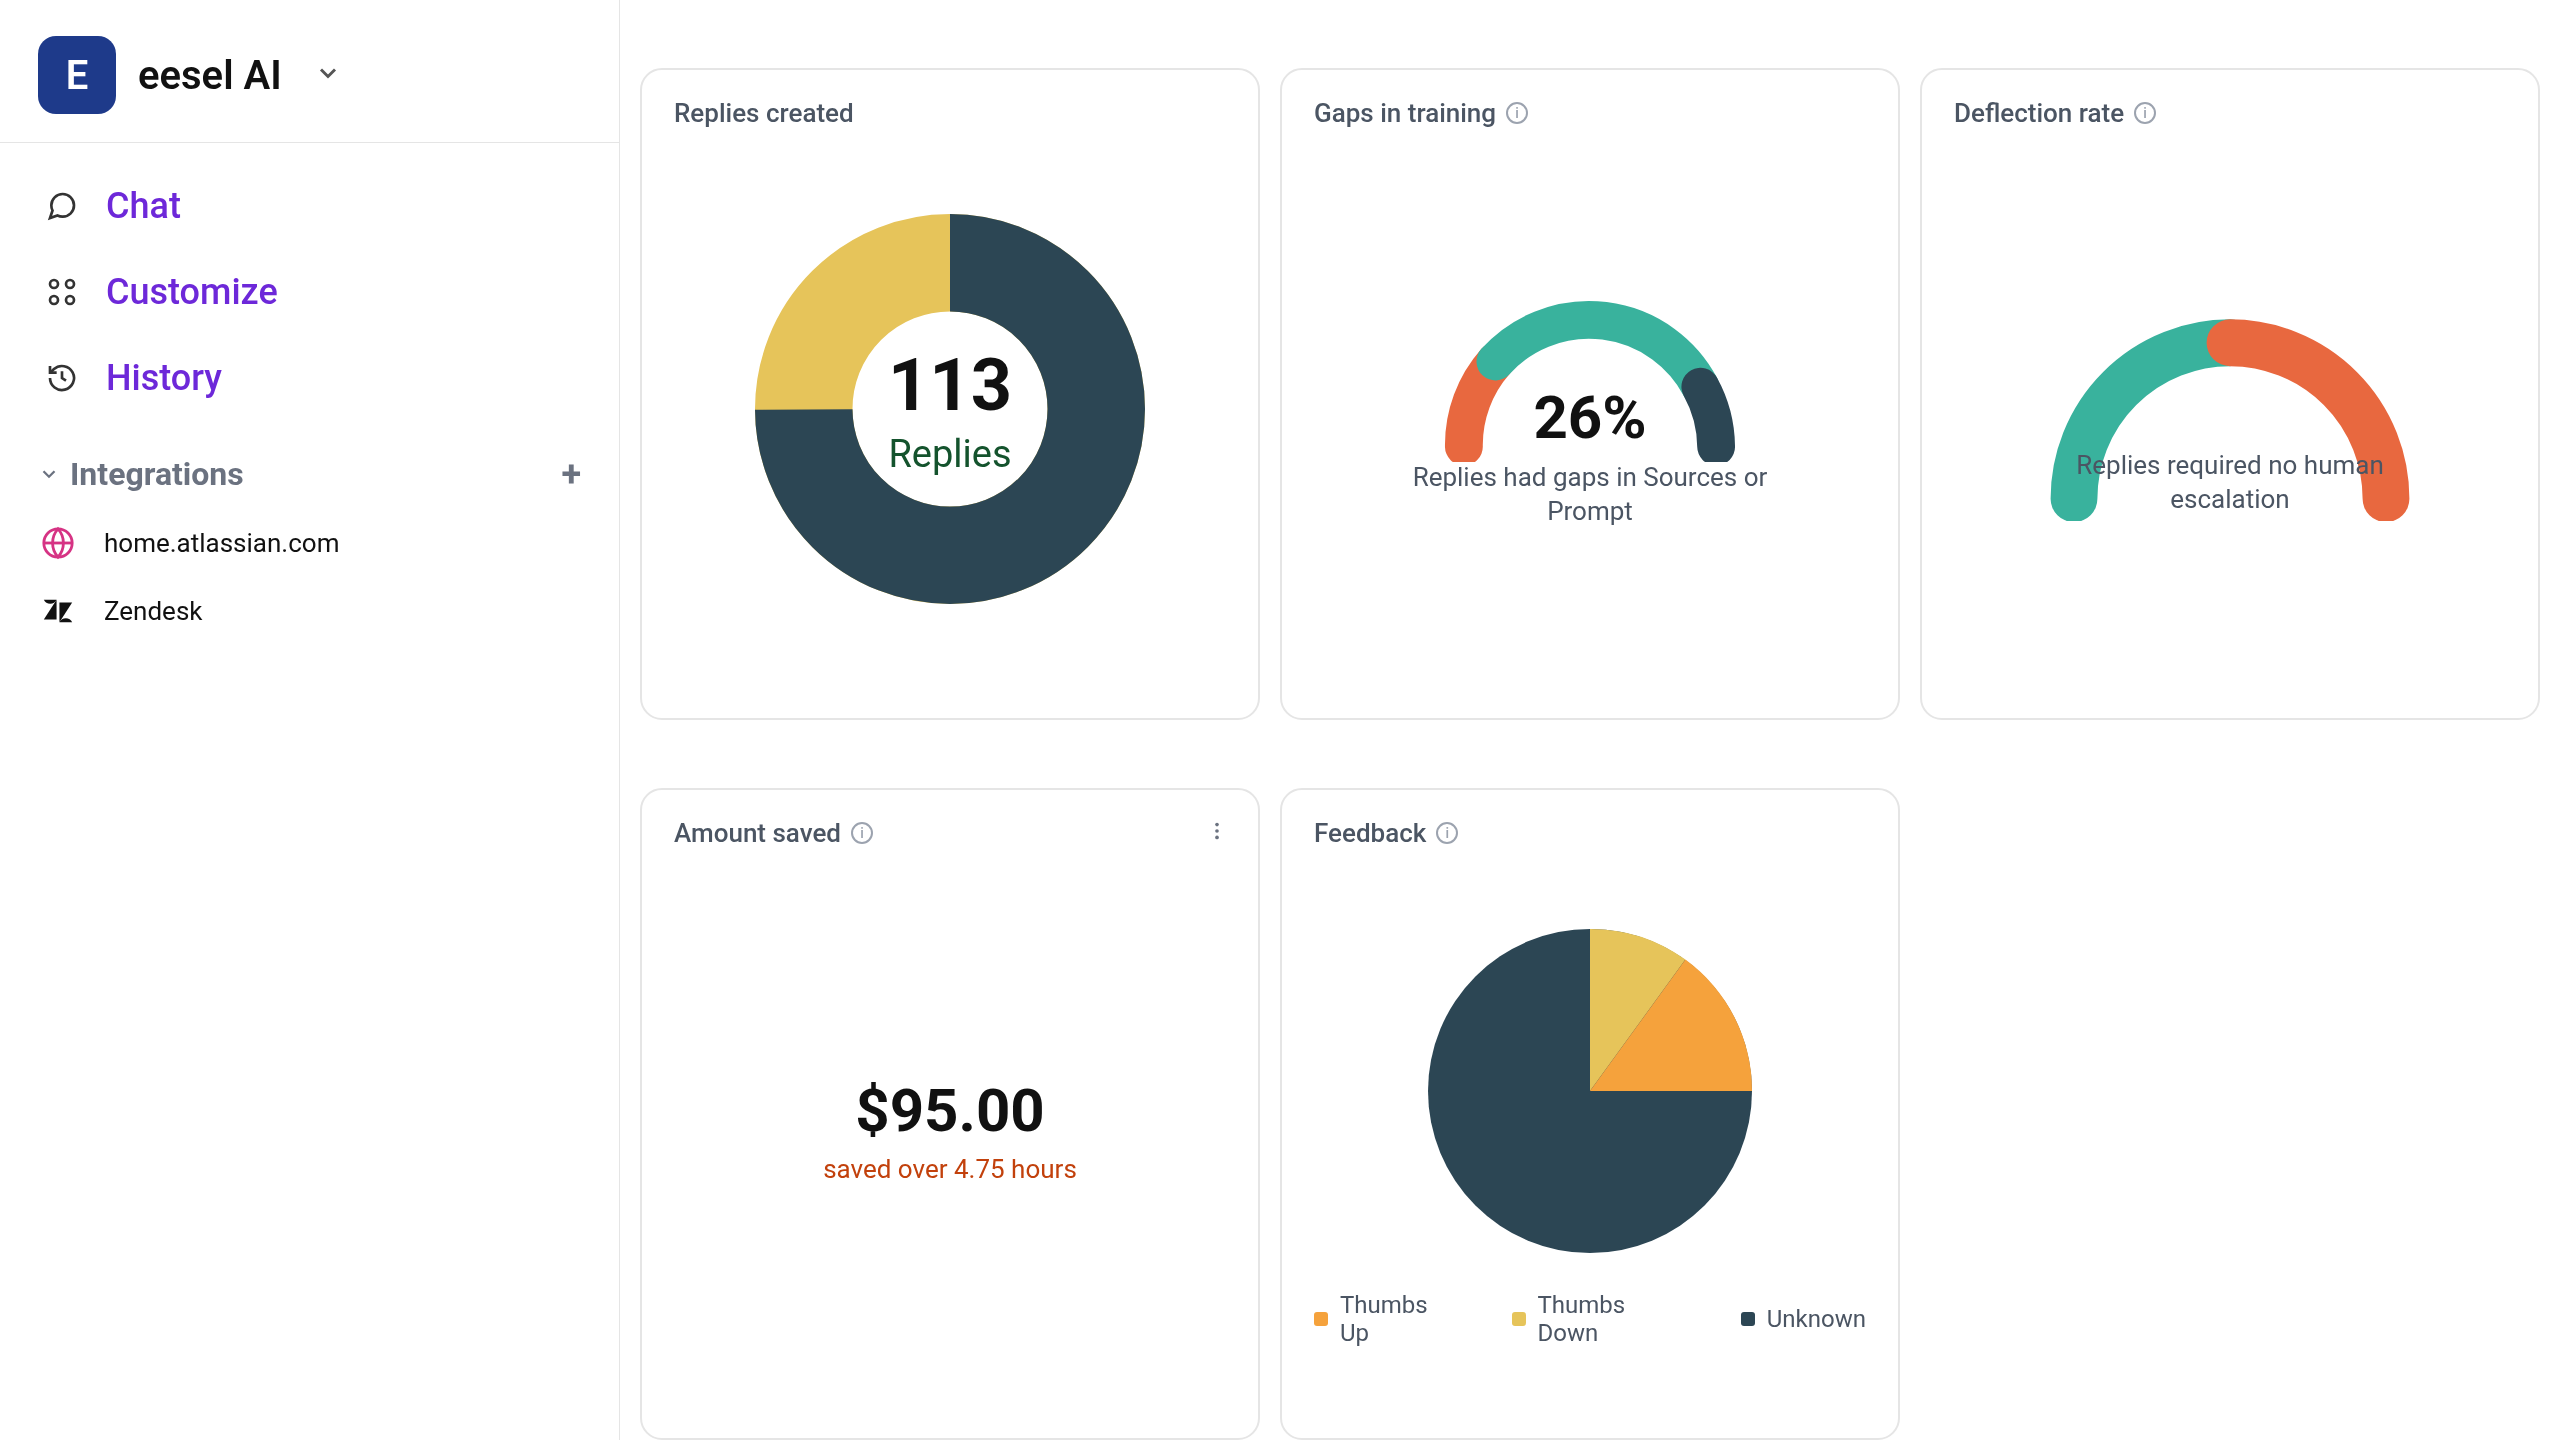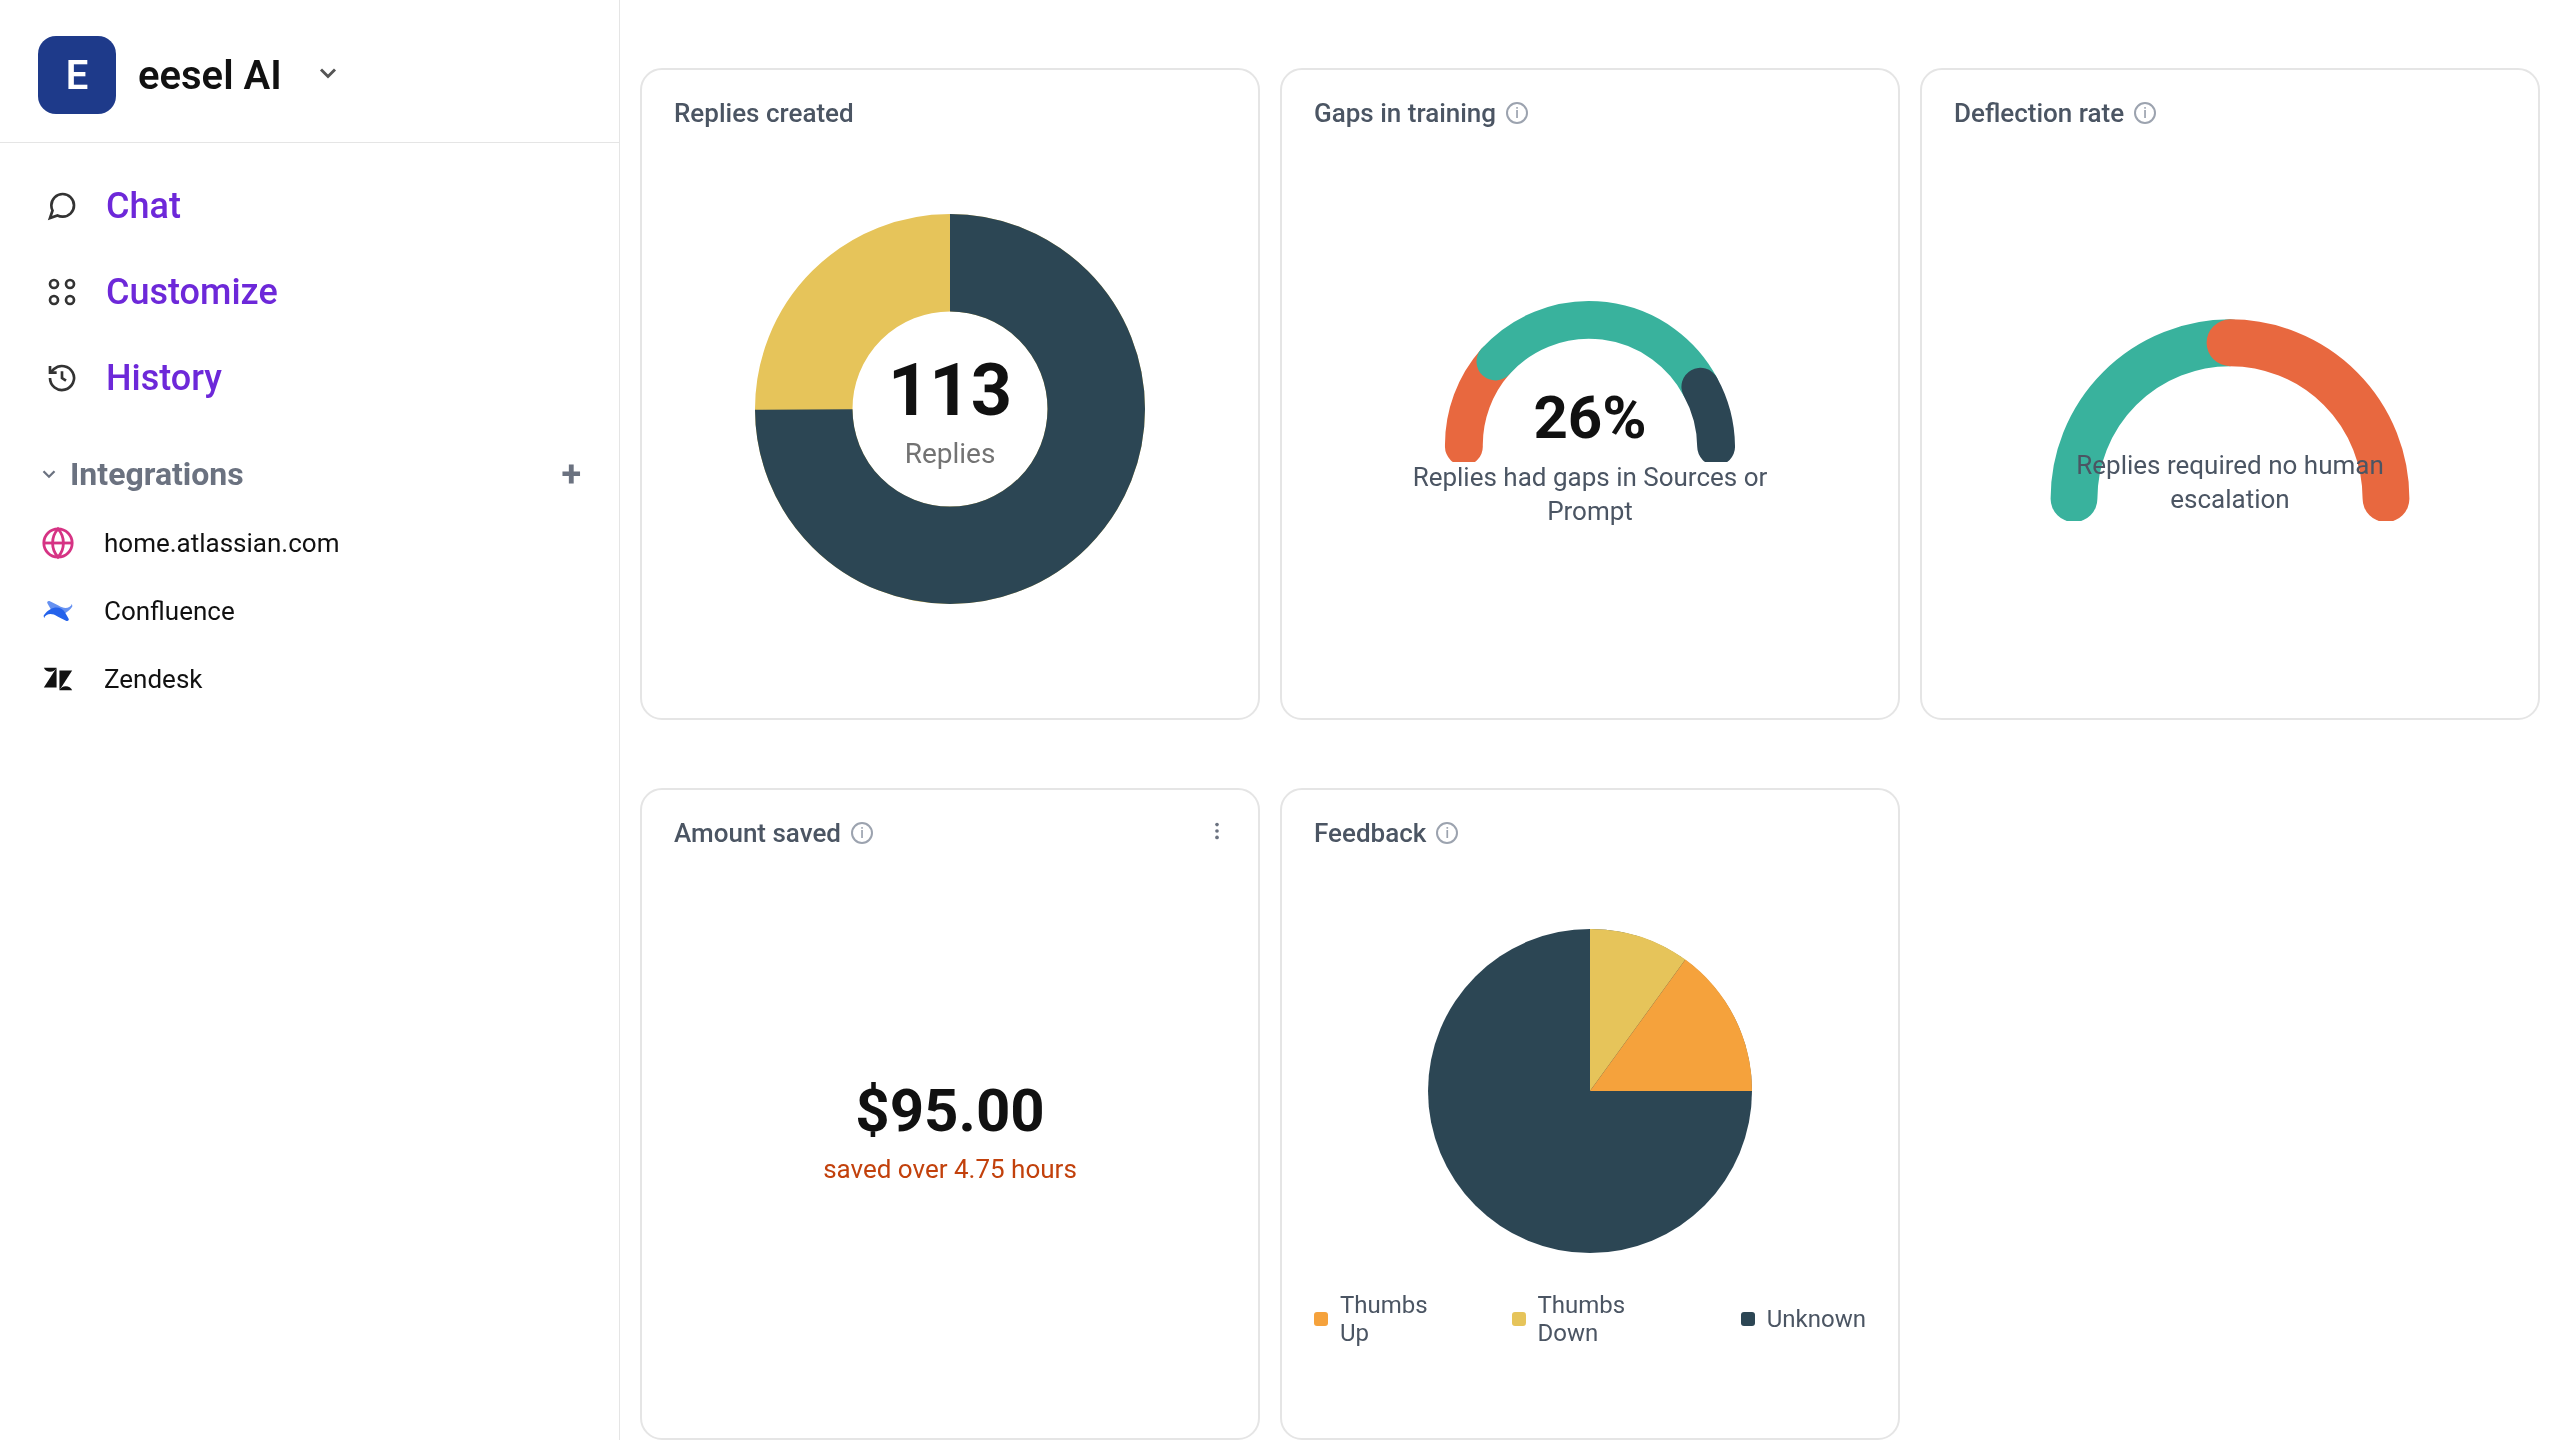--- a/index.html
+++ b/index.html
@@ -29,21 +29,21 @@
     .card { border: 2px solid #e5e5e5; border-radius: 22px; padding: 28px 32px; background: #fff; position: relative; display: flex; flex-direction: column; margin-top: 48px; }
     .card-title { font-size: 26px; color: #4b5563; font-weight: 500; display: flex; align-items: center; gap: 10px; }
     .info-icon { width: 22px; height: 22px; border: 2px solid #9ca3af; border-radius: 50%; display: inline-flex; align-items: center; justify-content: center; font-size: 14px; color: #9ca3af; }
     .card-menu { position: absolute; right: 30px; top: 30px; color: #6b7280; cursor: pointer; }
     
     .card-body { flex: 1; display: flex; align-items: center; justify-content: center; }
     
     .donut-wrap { position: relative; width: 390px; height: 390px; }
     .donut-center { position: absolute; inset: 0; display: flex; flex-direction: column; align-items: center; justify-content: center; }
     .big-num { font-size: 72px; font-weight: 700; color: #111; }
-    .big-sub { font-size: 28px; color: #737373; margin-top: 4px; }
+    .big-sub { font-size: 38px; color: #14532d; margin-top: 4px; }
     
     .gauge-wrap { position: relative; width: 390px; height: 240px; display: flex; flex-direction: column; align-items: center; justify-content: center; }
     .gauge-text { text-align: center; margin-top: -80px; }
     .gauge-num { font-size: 60px; font-weight: 700; color: #111; }
     .gauge-sub { font-size: 26px; color: #4b5563; margin-top: 8px; line-height: 1.3; }
     
     .amount-text { text-align: center; }
     .amount-num { font-size: 60px; font-weight: 700; color: #111; }
     .amount-sub { font-size: 26px; color: #c2410c; margin-top: 8px; }
     
@@ -112,29 +112,20 @@
 
   <div class="int-item">
     <span class="int-icon">
       <svg width="34" height="34" viewBox="0 0 24 24" fill="none" stroke="#d63384" stroke-width="2">
           <circle cx="12" cy="12" r="10"></circle>
           <line x1="2" y1="12" x2="22" y2="12"></line>
           <path d="M12 2a15 15 0 0 1 0 20 15 15 0 0 1 0-20z"></path>
         </svg>
     </span>
     <span>home.atlassian.com</span>
-  </div>
-  <div class="int-item">
-    <span class="int-icon">
-      <svg width="34" height="34" viewBox="0 0 24 24" fill="#2563eb">
-          <path d="M2 17c2-3 5-4 10-1l6 3c1 .5 2-.5 1.5-1.5L17 13c-3-5-10-5-15 2-.5.7.3 2 1 2z"></path>
-          <path d="M22 7c-2 3-5 4-10 1L6 5c-1-.5-2 .5-1.5 1.5L7 11c3 5 10 5 15-2 .5-.7-.3-2-1-2z" opacity=".7"></path>
-        </svg>
-    </span>
-    <span>Confluence</span>
   </div>
   <div class="int-item">
     <span class="int-icon">
       <svg width="34" height="34" viewBox="0 0 24 24" fill="#111">
           <path d="M11 4v14L2 18z"></path>
           <path d="M13 20V6l9 0z"></path>
           <path d="M2 4a5 5 0 0 0 9 0z"></path>
           <path d="M22 20a5 5 0 0 0-9 0z"></path>
         </svg>
     </span>

